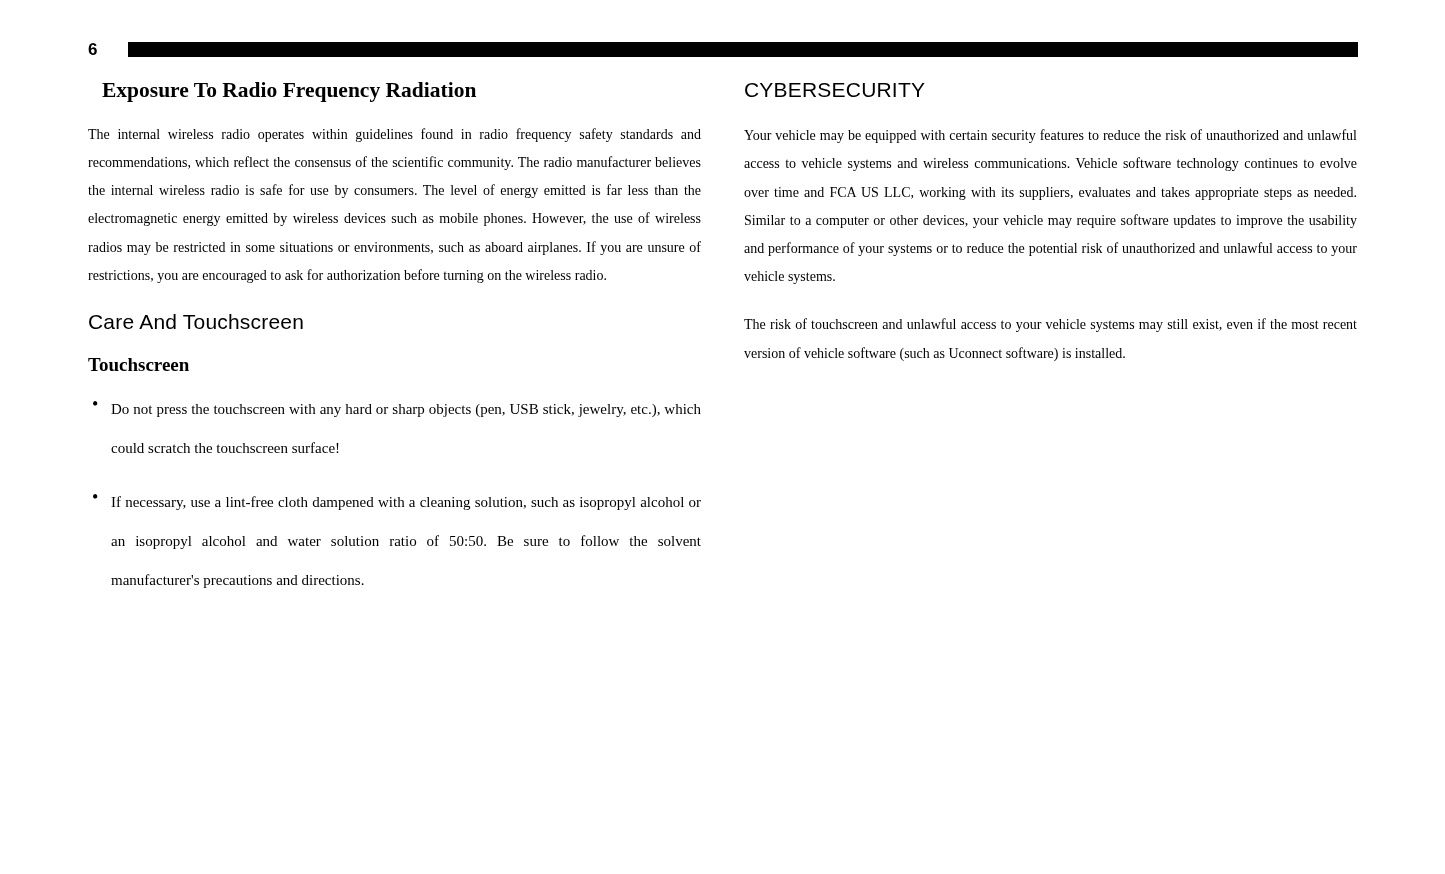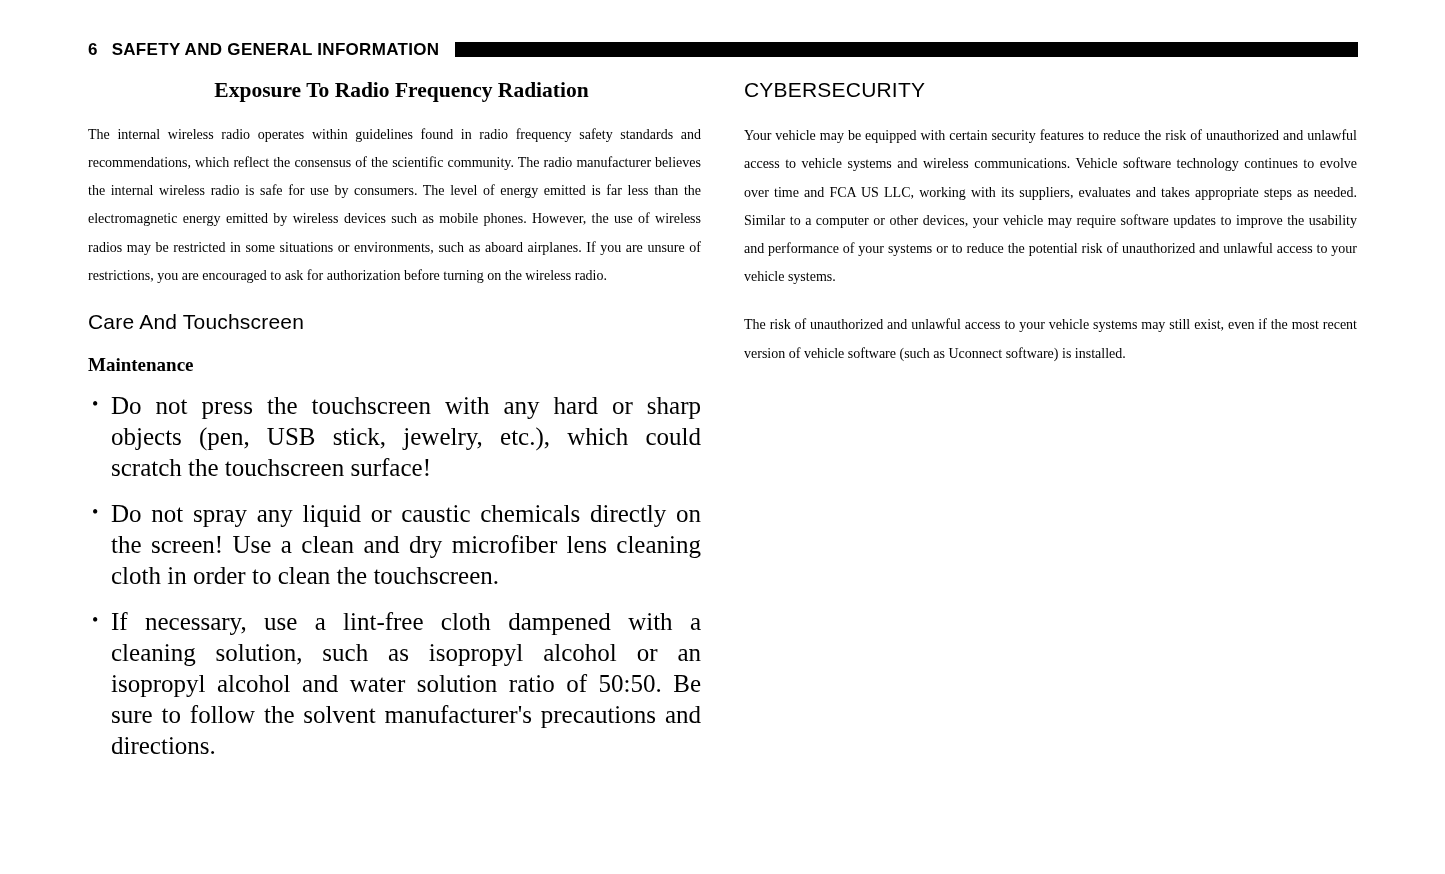--- a/index.html
+++ b/index.html
@@ -78,21 +78,20 @@
     letter-spacing: 0.2px;
     margin: 0 0 20px 0;
     line-height: 1.15;
   }
   h2.serif-head {
     font-family: "Liberation Serif", "DejaVu Serif", serif;
     font-weight: bold;
     font-size: 21.5px;
     margin: 0 0 18px 14px;
     line-height: 1.15;
-    text-align: center;
   }
   h3.serif-sub {
     font-family: "Liberation Serif", "DejaVu Serif", serif;
     font-weight: bold;
     font-size: 19px;
     margin: 0 0 14px 0;
     line-height: 1.15;
   }
   .gap-before { margin-top: 30px; }
 
@@ -109,22 +108,22 @@
 
   
   ul.bullets {
     list-style: none;
     margin: 0;
     padding: 0;
   }
   ul.bullets li {
     position: relative;
     padding-left: 23px;
-    font-size: 25px;
-    line-height: 31px;
+    font-size: 15px;
+    line-height: 39px;
     text-align: justify;
     text-justify: inter-word;
     margin-bottom: 15px;
   }
   ul.bullets li:last-child { margin-bottom: 8px; }
   ul.bullets li::before {
     content: "\2022";
     position: absolute;
     left: 4px;
     top: 0;
@@ -134,49 +133,47 @@
   
   .nostretch { text-align-last: left; }
 </style>
 </head>
 <body>
 
 <div class="page">
 
   <div class="page-header">
     <span class="header-pageno">6</span>
-    <span class="header-title">SAFETY AND GENERAL INFORMATION</span>
     <span class="header-rule"></span>
   </div>
 
   <div class="columns">
 
     <div class="col col-left">
 
       <h2 class="serif-head">Exposure To Radio Frequency Radiation</h2>
 
       <p class="body nostretch">The internal wireless radio operates within guidelines found in radio frequency safety standards and recommendations, which reflect the consensus of the scientific community. The radio manufacturer believes the internal wireless radio is safe for use by consumers. The level of energy emitted is far less than the electromagnetic energy emitted by wireless devices such as mobile phones. However, the use of wireless radios may be restricted in some situations or environments, such as aboard airplanes. If you are unsure of restrictions, you are encouraged to ask for authorization before turning on the wireless radio.</p>
 
       <h2 class="sans-head gap-before">Care And Touchscreen</h2>
 
-      <h3 class="serif-sub">Maintenance</h3>
+      <h3 class="serif-sub">Touchscreen</h3>
 
       <ul class="bullets">
         <li class="nostretch">Do not press the touchscreen with any hard or sharp objects (pen, USB stick, jewelry, etc.), which could scratch the touchscreen surface!</li>
-        <li class="nostretch">Do not spray any liquid or caustic chemicals directly on the screen! Use a clean and dry microfiber lens cleaning cloth in order to clean the touchscreen.</li>
         <li class="nostretch">If necessary, use a lint-free cloth dampened with a cleaning solution, such as isopropyl alcohol or an isopropyl alcohol and water solution ratio of 50:50. Be sure to follow the solvent manufacturer's precautions and directions.</li>
       </ul>
 
     </div>
 
     <div class="col col-right">
 
       <h2 class="sans-head">CYBERSECURITY</h2>
 
 
       <p class="body nostretch">Your vehicle may be equipped with certain security features to reduce the risk of unauthorized and unlawful access to vehicle systems and wireless communications. Vehicle software technology continues to evolve over time and FCA US LLC, working with its suppliers, evaluates and takes appropriate steps as needed. Similar to a computer or other devices, your vehicle may require software updates to improve the usability and performance of your systems or to reduce the potential risk of unauthorized and unlawful access to your vehicle systems.</p>
 
-      <p class="body nostretch last">The risk of unauthorized and unlawful access to your vehicle systems may still exist, even if the most recent version of vehicle software (such as Uconnect software) is installed.</p>
+      <p class="body nostretch last">The risk of touchscreen and unlawful access to your vehicle systems may still exist, even if the most recent version of vehicle software (such as Uconnect software) is installed.</p>
 
     </div>
 
   </div>
 </div>
 
 </body></html>

